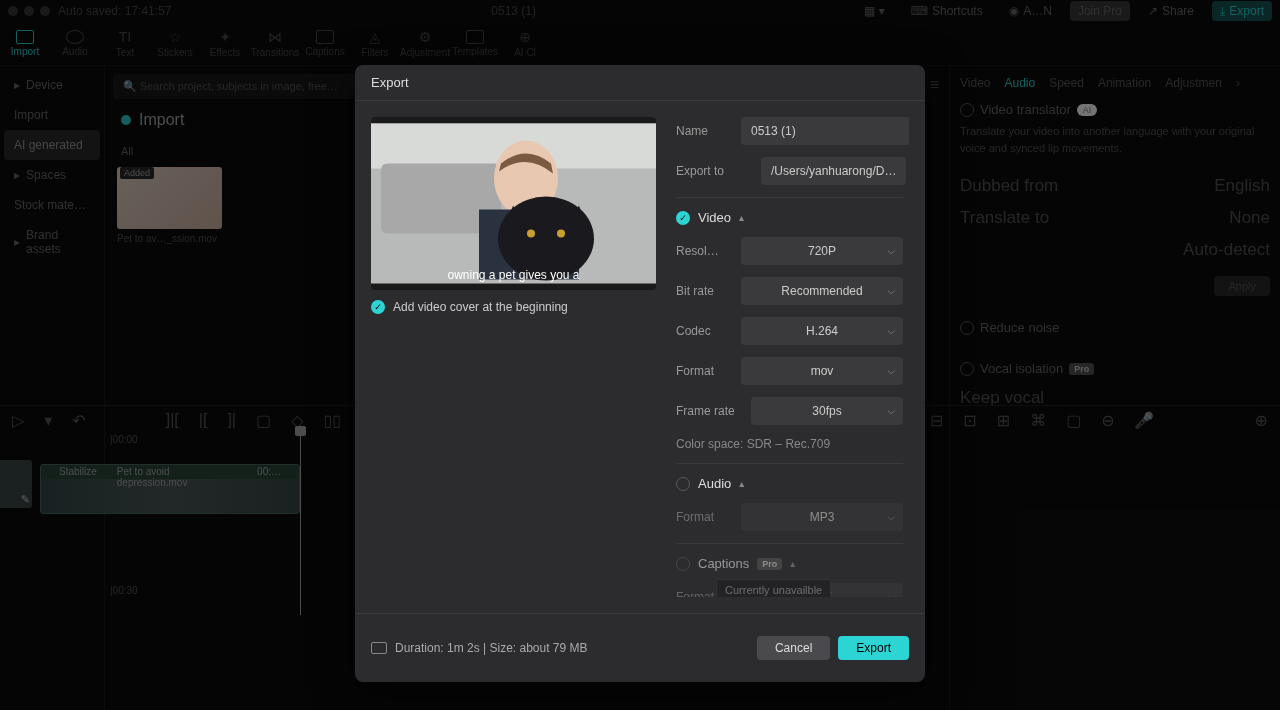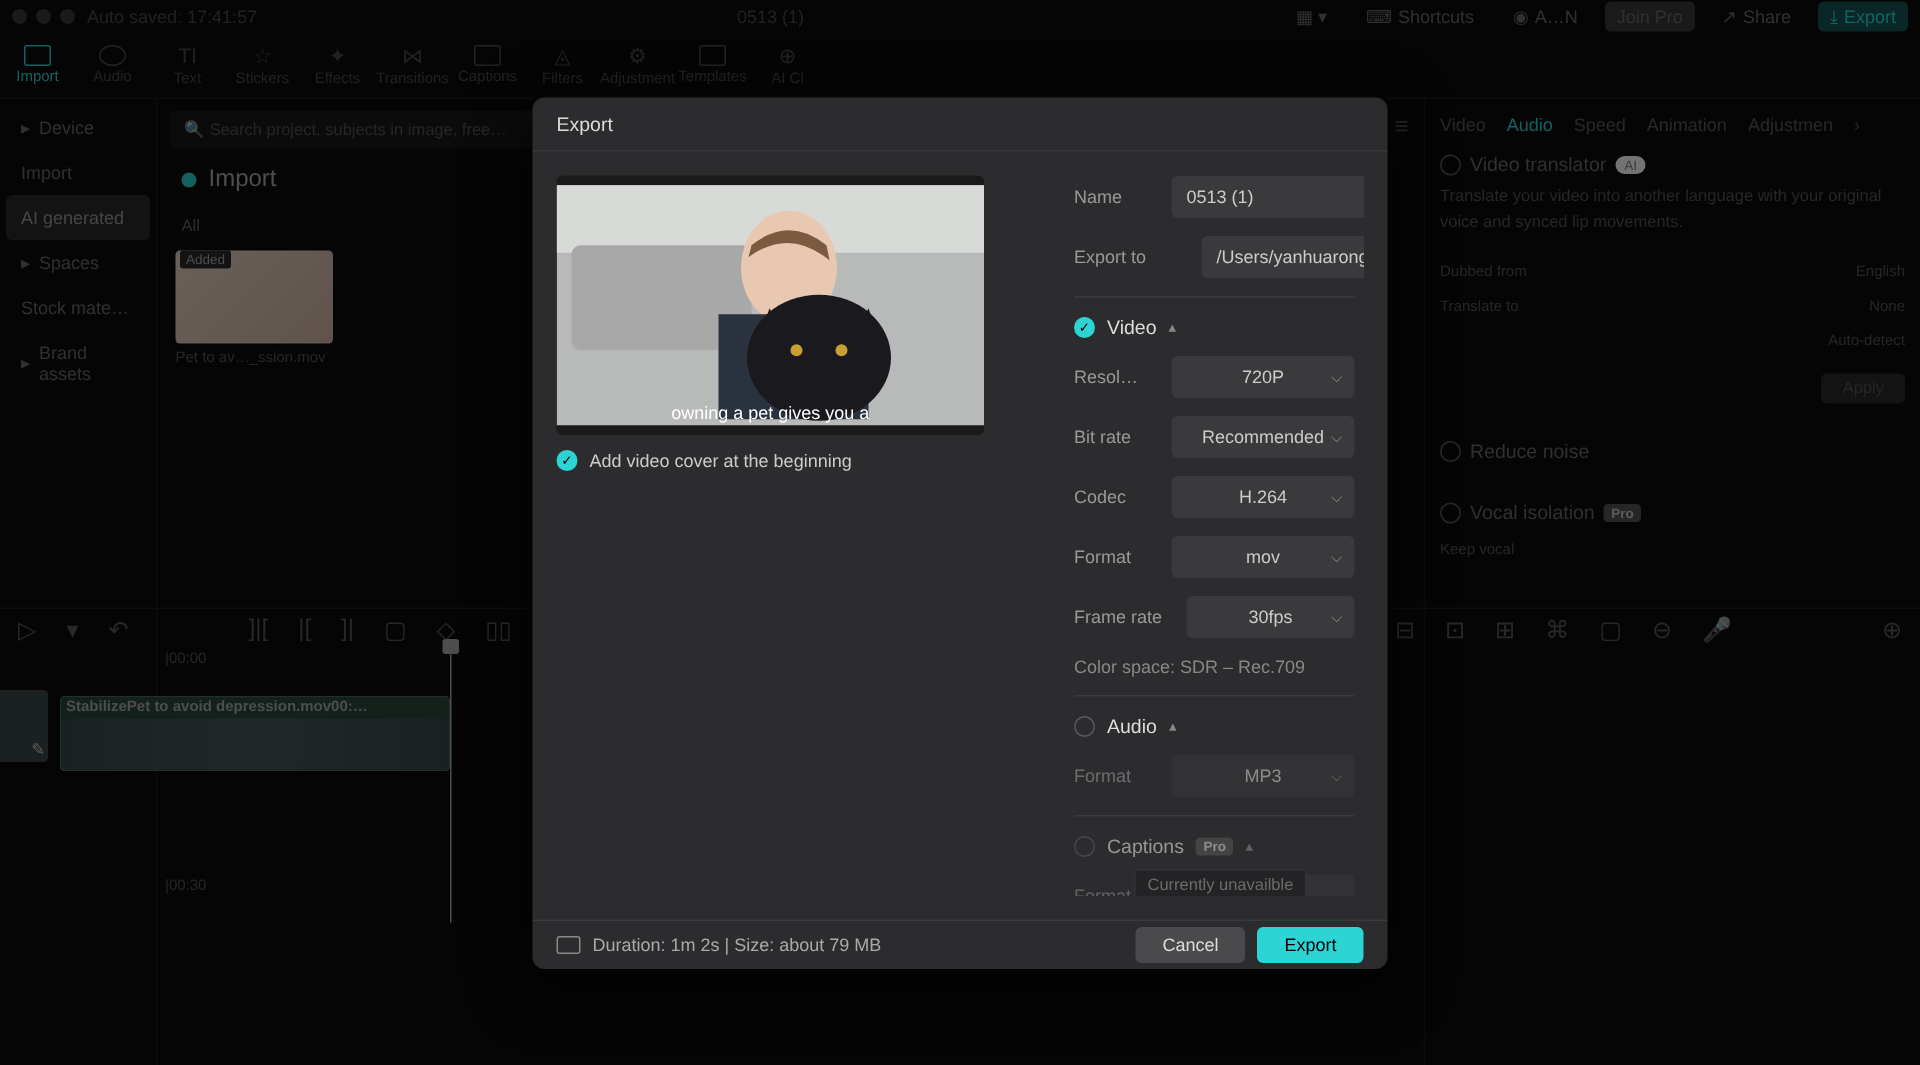--- a/index.html
+++ b/index.html
@@ -39,70 +39,70 @@
 
 .thumb { width: 105px; height: 62px; background: linear-gradient(135deg, #e8d5c8, #d4b8a8); border-radius: 3px; position: relative; }
 .added-badge { position: absolute; top: 0; left: 3px; background: #2a2a2a; color: #aaa; font-size: 9px; padding: 1px 4px; border-radius: 2px; }
 
 
 .timeline-area { position: absolute; left: 0; right: 0; top: 405px; height: 230px; border-top: 1px solid #1f1f1f; }
 .timeline-tools { height: 28px; padding: 4px 12px; display: flex; gap: 20px; align-items: center; color: #5a5a5a; }
 .time-ruler { height: 20px; display: flex; padding-left: 110px; font-size: 10px; color: #555; gap: 140px; flex-direction: column; }
 .tracks { padding: 100px 0 0 110px; position: relative; }
 .clip { position: absolute; left: 40px; top: 10px; height: 50px; width: 260px; background: linear-gradient(90deg, #3a4a4c, #4a5a58, #3a4a48); border: 1px solid #4a6a68; border-radius: 3px; }
-.clip-header { height: 14px; background: #2a4a3a; font-size: 10px; color: #aaa; padding: 1px 3px; display: flex; gap: 0; font-weight: bold; }
+.clip-header { height: 14px; background: #2a4a3a; font-size: 10px; color: #aaa; padding: 1px 18px; display: flex; gap: 20px; }
 .playhead { position: absolute; left: 300px; top: 26px; bottom: 20px; width: 1px; background: #aaa; }
 .playhead::before { content: ''; position: absolute; top: -6px; left: -5px; width: 11px; height: 10px; background: #aaa; border-radius: 2px; }
 
 
 .dim { position: absolute; inset: 0; background: rgba(0,0,0,0.55); }
 
 
 .modal-backdrop { position: absolute; inset: 0; display: flex; align-items: flex-start; justify-content: center; padding-top: 65px; }
 .modal { width: 570px; background: #2c2c2f; border-radius: 8px; color: #ccc; font-size: 13px; box-shadow: 0 10px 40px rgba(0,0,0,0.6); }
 .modal-header { padding: 10px 16px; font-weight: 500; color: #ddd; border-bottom: 1px solid #3a3a3c; font-size: 13px; }
 .modal-body { display: flex; padding: 16px; gap: 20px; }
 .preview-col { width: 285px; }
 .preview-img { width: 285px; height: 173px; border-radius: 4px; position: relative; overflow: hidden; background: #1a1a1a; }
 .preview-svg { width: 100%; height: 100%; }
 .caption-text { position: absolute; bottom: 8px; left: 0; right: 0; text-align: center; font-size: 12px; color: #fff; }
 .cover-check { display: flex; align-items: center; gap: 8px; margin-top: 10px; font-size: 12px; color: #ccc; }
 .check-on { width: 14px; height: 14px; border-radius: 50%; background: #2dd4d4; display: inline-flex; align-items: center; justify-content: center; color: #000; font-size: 9px; }
 .check-off { width: 14px; height: 14px; border-radius: 50%; border: 1px solid #5a5a5c; }
 
-.form-col { flex: 1; margin-left: 40px; }
+.form-col { flex: 1; }
 .form-row { display: flex; align-items: center; margin-bottom: 12px; gap: 10px; }
 .form-label { width: 55px; font-size: 12px; color: #999; flex-shrink: 0; }
 .form-input { flex: 1; background: #3a3a3c; border: none; border-radius: 4px; padding: 6px 10px; color: #ccc; font-size: 12px; height: 28px; }
 .path-row { display: flex; gap: 4px; flex: 1; padding-left: 20px; }
 .folder-btn { width: 28px; height: 28px; background: #3a3a3c; border-radius: 4px; display: flex; align-items: center; justify-content: center; color: #ccc; font-size: 13px; }
 .divider { height: 1px; background: #3a3a3c; margin: 12px 0; }
 .section-hdr { display: flex; align-items: center; gap: 8px; margin-bottom: 12px; font-size: 13px; color: #ddd; font-weight: 500; }
 .dropdown { flex: 1; background: #3a3a3c; border-radius: 4px; padding: 6px 10px; color: #ccc; font-size: 12px; height: 28px; display: flex; align-items: center; justify-content: center; position: relative; }
 .dropdown::after { content: '⌵'; position: absolute; right: 8px; color: #888; font-size: 10px; }
 .color-space { font-size: 12px; color: #888; margin-top: 4px; }
 .pro-tag { background: #555; color: #ccc; font-size: 9px; padding: 1px 5px; border-radius: 3px; font-weight: 600; }
 .tooltip { position: absolute; background: #1a1a1c; border: 1px solid #3a3a3c; padding: 4px 8px; font-size: 11px; border-radius: 3px; color: #aaa; }
 
-.modal-footer { display: flex; align-items: center; padding: 4px 16px; border-top: 1px solid #3a3a3c; }
+.modal-footer { display: flex; align-items: center; padding: 22px 16px; border-top: 1px solid #3a3a3c; }
 .footer-info { flex: 1; font-size: 12px; color: #aaa; display: flex; align-items: center; gap: 8px; }
 .film-icon { width: 16px; height: 12px; border: 1px solid #888; border-radius: 2px; }
 .btn { padding: 5px 18px; border-radius: 4px; font-size: 12px; border: none; cursor: pointer; }
 .btn-cancel { background: #4a4a4c; color: #ddd; margin-right: 8px; }
 .btn-export { background: #2dd4d4; color: #000; font-weight: 500; }
 
 .scroller { max-height: 480px; overflow-y: auto; padding-right: 6px; }
 .scroller::-webkit-scrollbar { width: 4px; }
 .scroller::-webkit-scrollbar-thumb { background: #4a4a4c; border-radius: 2px; }
 
 
 .prop-title { display: flex; align-items: center; gap: 6px; color: #6a6a6a; font-size: 13px; font-weight: 500; margin-bottom: 6px; }
 .ai-tag { background: #ffffff; color: #888; font-size: 9px; padding: 1px 6px; border-radius: 8px; }
 .prop-desc { font-size: 11px; color: #555; line-height: 1.5; margin-bottom: 14px; }
-.prop-row { display: flex; justify-content: space-between; font-size: 10px; color: #555; padding: 6px 0; }
+.prop-row { display: flex; justify-content: space-between; font-size: 17px; color: #555; padding: 6px 0; }
 .apply-btn { float: right; background: #2a2a2a; color: #555; padding: 4px 14px; border-radius: 4px; font-size: 11px; margin-top: 10px; }
 </style>
 </head>
 <body>
 
 <div class="topbar">
   <div class="traffic">
     <div class="traffic-dot"></div>
       <div class="traffic-dot"></div>
       <div class="traffic-dot"></div>

